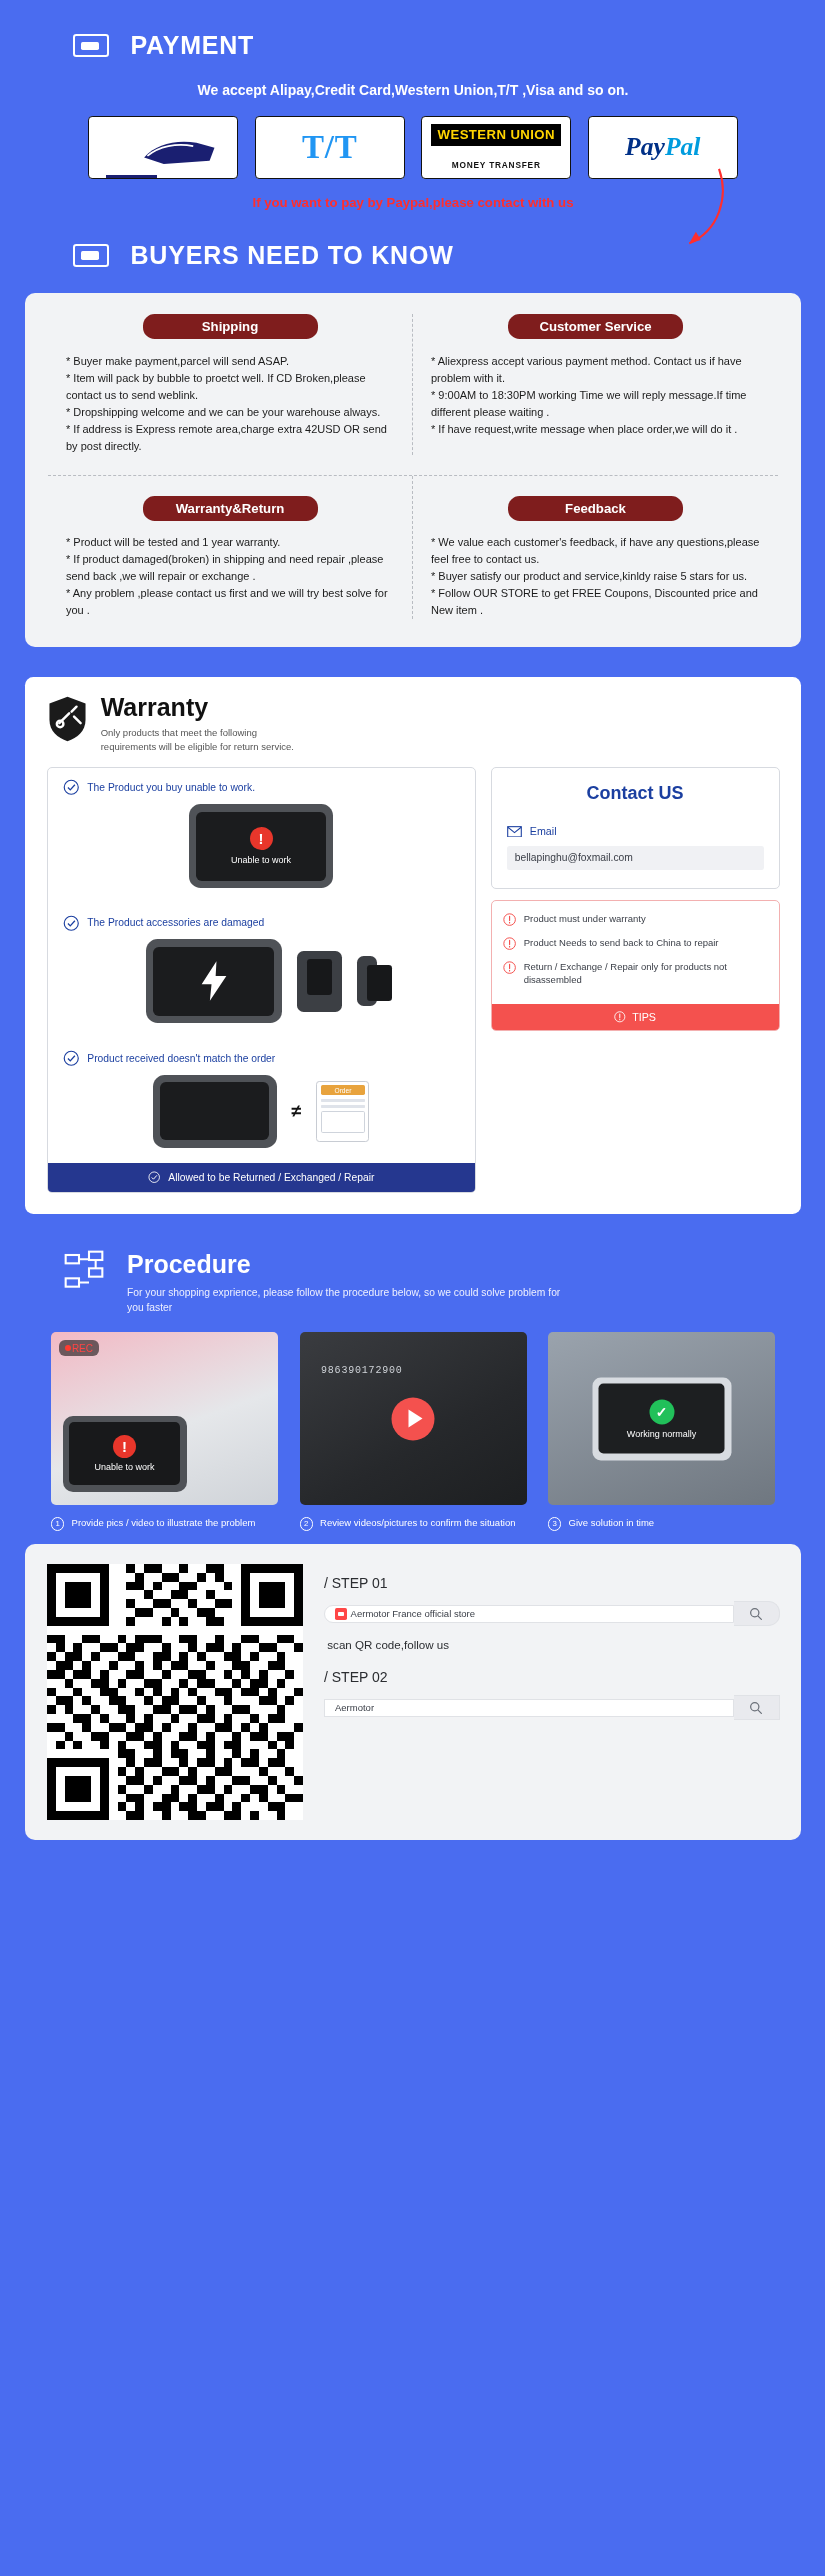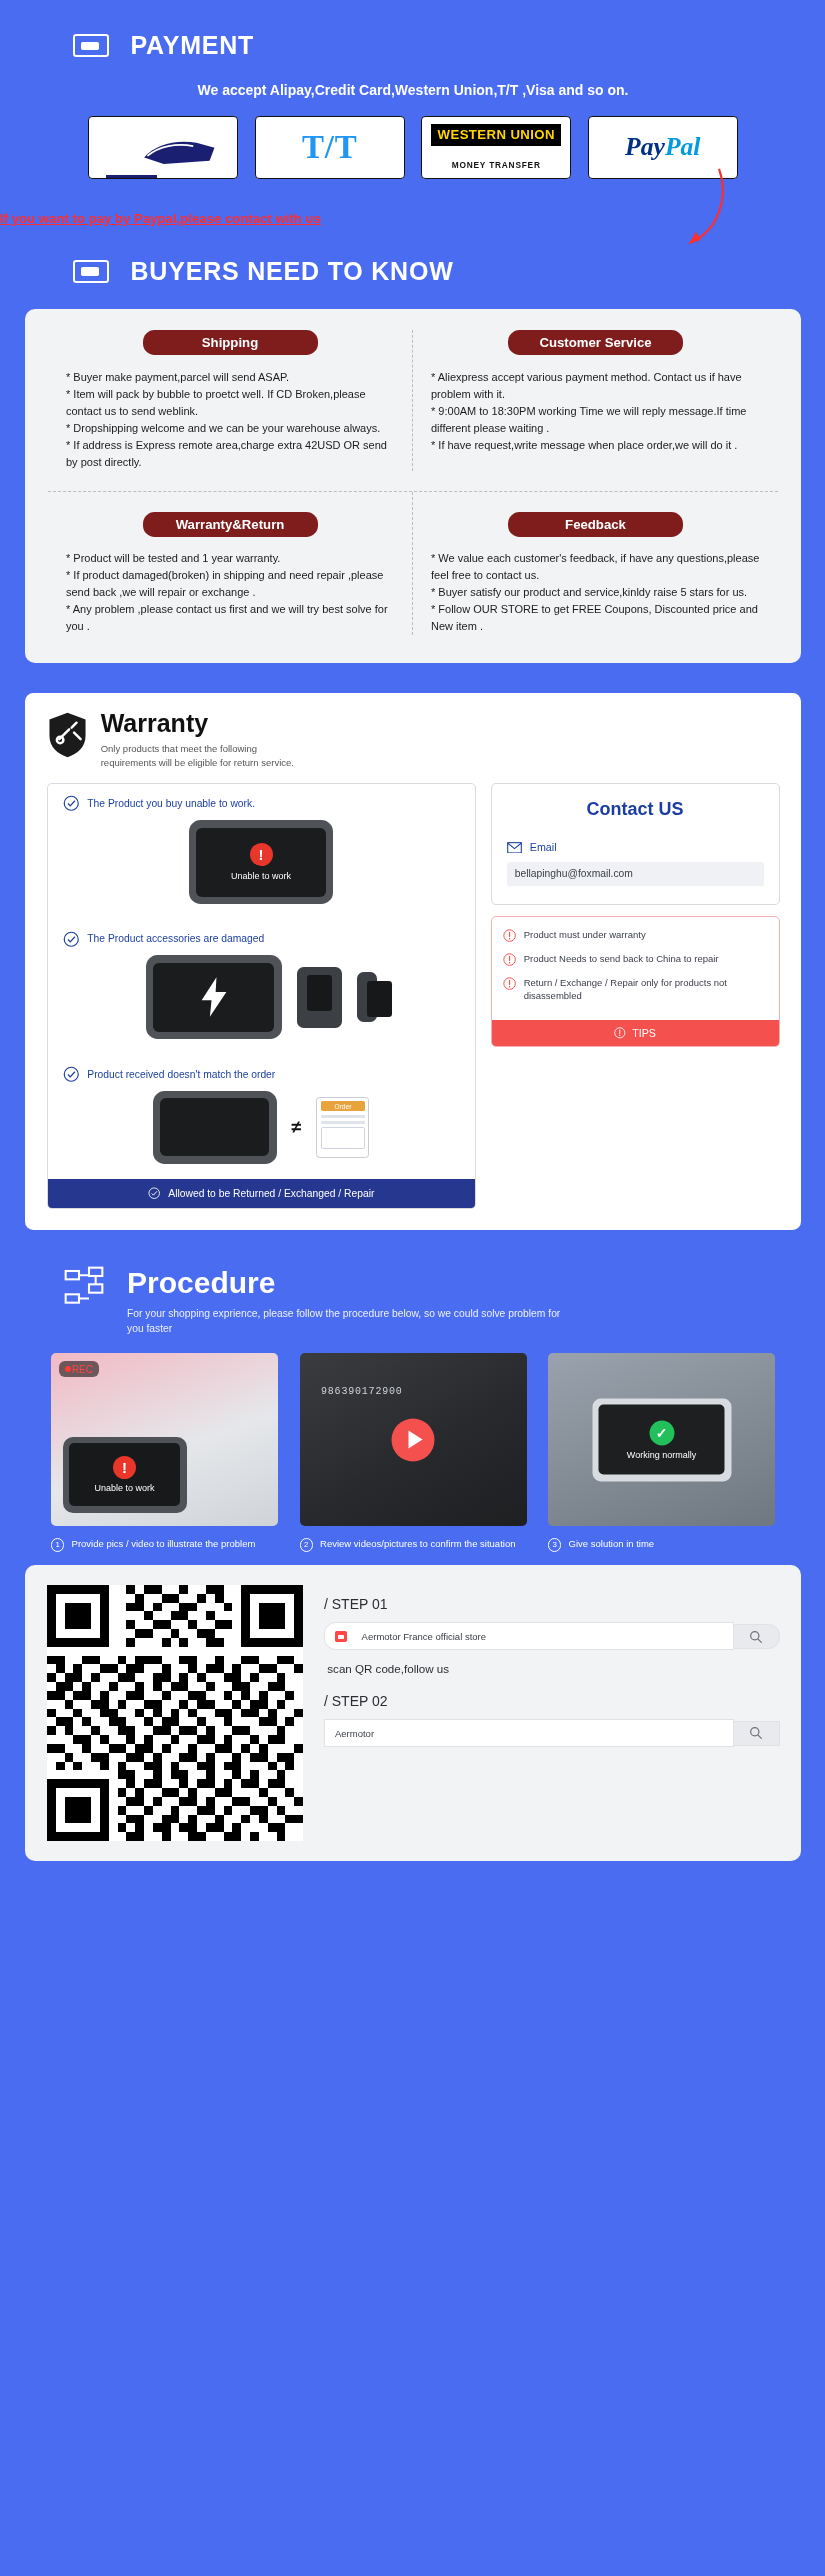--- a/index.html
+++ b/index.html
@@ -113,26 +113,25 @@
   }
   .pp {
     font-family: "Liberation Serif", serif;
     font-style: italic;
     font-weight: bold;
     font-size: 25.6px;
   }
   .pp .a { color: #003087; }
   .pp .b { color: #009cde; }
   .pay-note {
-    text-align: left;
+    text-align: center;
     color: #ff2e2e;
     font-weight: bold;
     font-size: 13.2px;
-    padding-top: 32px;
-    text-decoration: underline;
+    padding-top: 16px;
   }
   .arrow-wrap { position: absolute; right: 97px; top: 48px; }
 
   
   .panel {
     margin: 8.3px 25px 0 25px;
     background: #f2f3f5;
     border-radius: 10px;
     padding: 21.5px 23px 28px 23px;
   }
@@ -256,21 +255,21 @@
   .excl { width: 13.2px; height: 13.2px; flex: 0 0 auto; }
   .tips-bar {
     background: #f4514e; color: #fff; text-align: center;
     font-size: 10.7px; padding: 7.4px 0;
     display: flex; align-items: center; justify-content: center; gap: 6.6px;
   }
 
   
   .proc-head { display: flex; align-items: flex-start; gap: 18px; padding: 36px 0 0 64px; }
   .proc-ico { width: 45px; height: 45px; flex: 0 0 auto; }
-  .proc-title { color: #ffffff; font-size: 30px; font-weight: bold; }
+  .proc-title { color: #ffffff; font-size: 25px; font-weight: bold; }
   .proc-sub { color: #eef0ff; font-size: 10.3px; line-height: 1.45; margin-top: 6.6px; max-width: 446px; }
   .proc-grid {
     display: grid; grid-template-columns: repeat(3, 1fr);
     gap: 21.5px; padding: 16.5px 51px 0 51px;
   }
   .proc-img {
     height: 173px; border-radius: 5px; overflow: hidden; position: relative;
     background: #2b2d31;
   }
   .p1 { background: linear-gradient(160deg,#f2b9c4 0%,#e5e7ea 55%,#cfd3d8 100%); }
@@ -336,21 +335,21 @@
     padding: 20px 21.5px;
     display: flex; gap: 21.5px; align-items: flex-start;
   }
   .qr { width: 256px; height: 256px; background: #ffffff; }
   .follow-right { flex: 1; padding-top: 11.6px; }
   .step-label { font-size: 14px; color: #2b2d31; margin: 0 0 10px 0; }
   .search-row { display: flex; align-items: center; }
   .search-box {
     flex: 1; background: #ffffff; border: 0.8px solid #e0e2e6;
     border-radius: 11.6px 0 0 11.6px;
-    height: 28px; display: flex; align-items: center; gap: 15px; padding: 0 10px;
+    height: 18px; display: flex; align-items: center; gap: 4px; padding: 0 10px;
     font-size: 9.5px; color: #3c4049;
   }
   .store-ico { width: 11.6px; height: 11.6px; background: #ff4747; border-radius: 1.7px; flex:0 0 auto; position: relative;}
   .store-ico:after{content:"";position:absolute;left:2.5px;top:4.1px;width:6.6px;height:4.1px;background:#fff;border-radius:0.8px;}
   .search-btn {
     width: 46px; height: 25px; background: #e9eaee;
     border: 0.8px solid #e0e2e6; border-left: none;
     border-radius: 0 11.6px 11.6px 0;
     display:flex; align-items:center; justify-content:center;
   }

